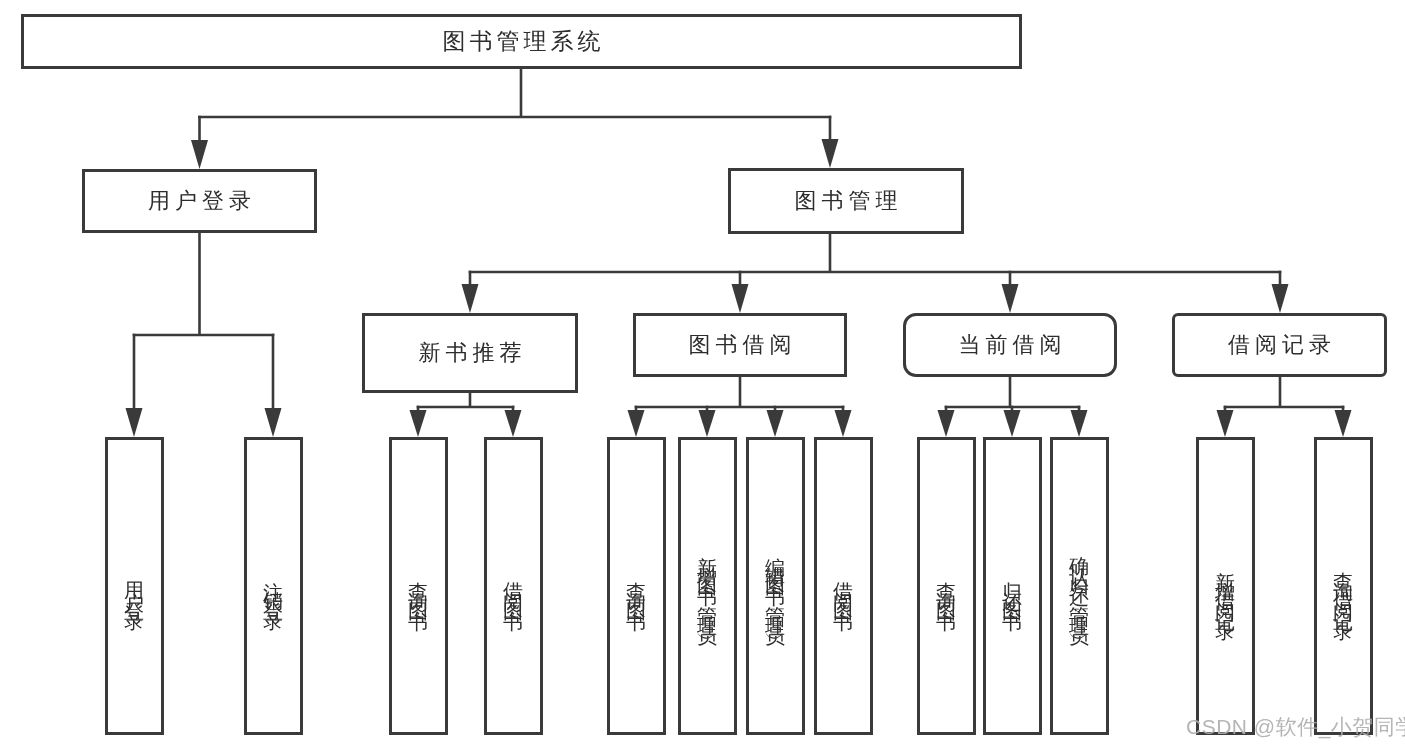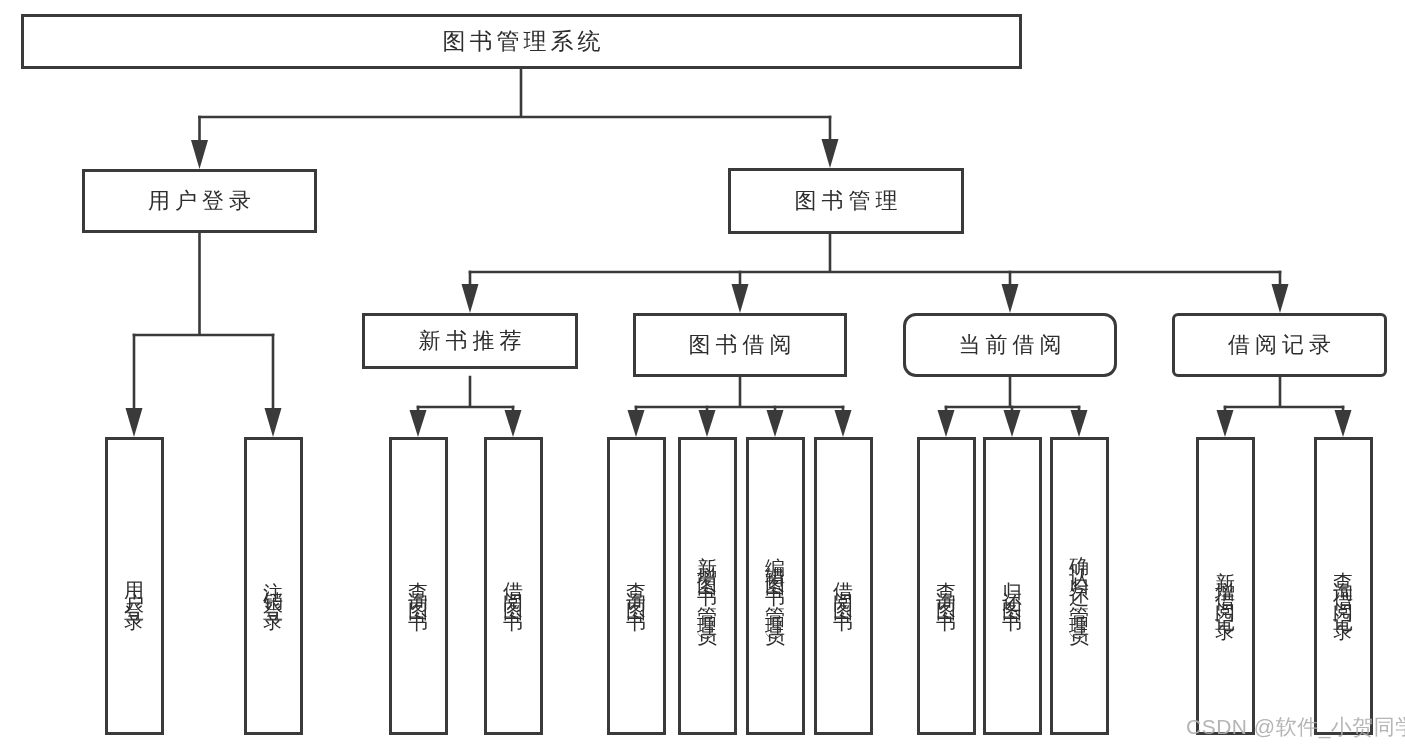--- a/index.html
+++ b/index.html
@@ -142,21 +142,21 @@
     <span>图书管理系统</span>
   </div>
 
   <div class="node h" style="left:82px; top:169px; width:235px; height:64px;">
     <span>用户登录</span>
   </div>
   <div class="node h" style="left:712px; top:168px; width:236px; height:66px;margin-left:16px;">
     <span>图书管理</span>
   </div>
 
-  <div class="node h" style="left:362px; top:313px; width:216px; height:56px;">
+  <div class="node h" style="left:362px; top:313px; width:216px; height:80px;">
     <span>新书推荐</span>
   </div>
   <div class="node h" style="left:633px; top:313px; width:214px; height:64px;align-items:center;">
     <span>图书借阅</span>
   </div>
   <div class="node h" style="left:903px; top:313px; width:214px; height:64px;border-radius:13px;">
     <span>当前借阅</span>
   </div>
   <div class="node h" style="left:1172px; top:313px; width:215px; height:64px;border-radius:6px;">
     <span>借阅记录</span>

